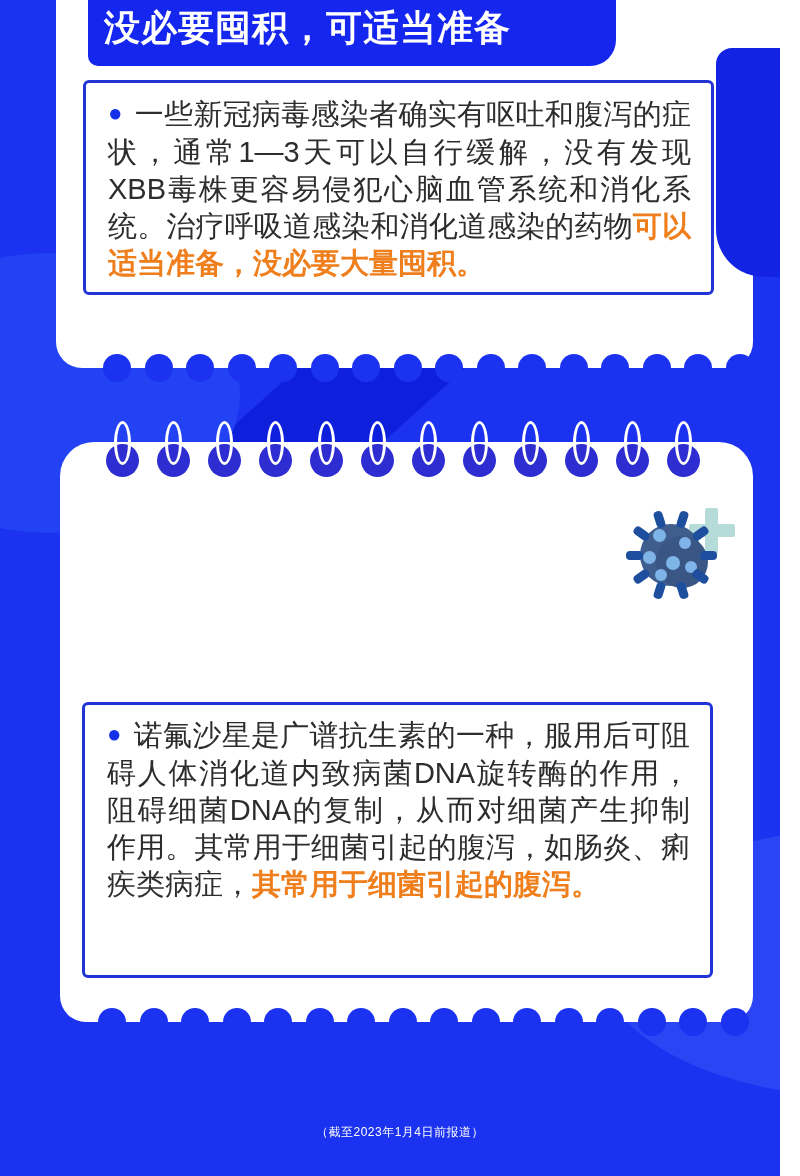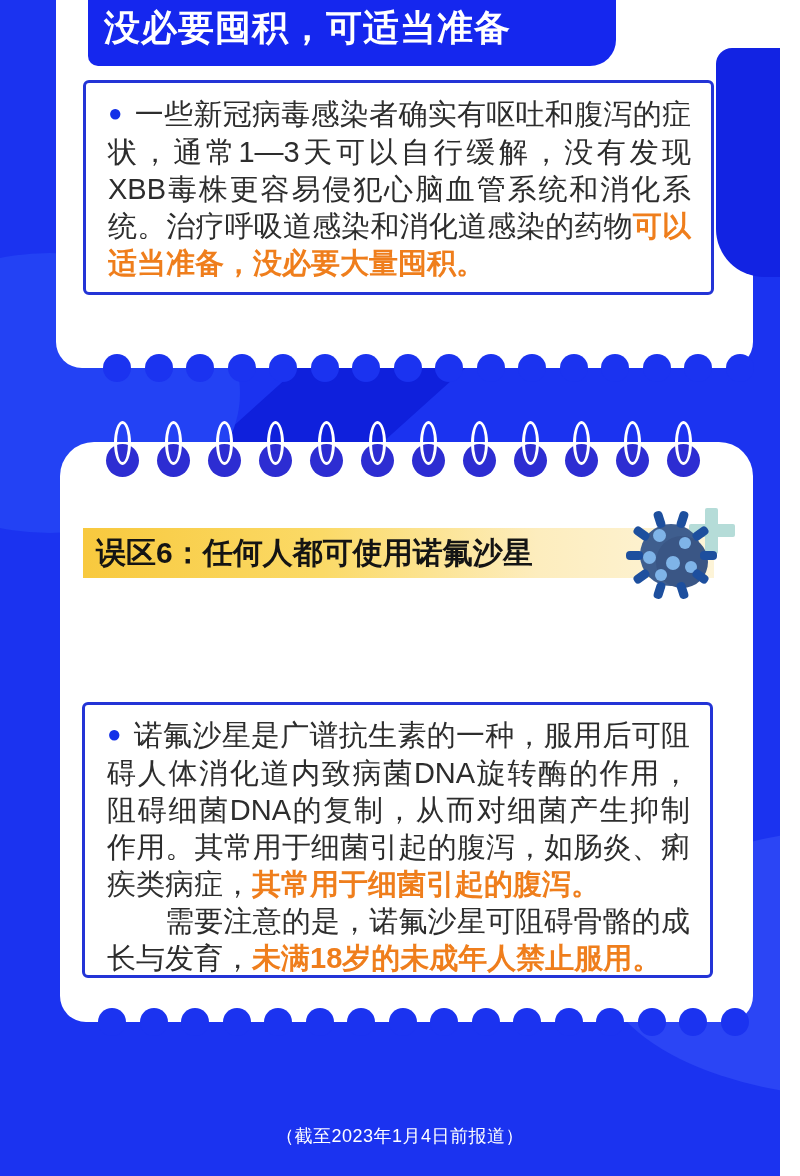--- a/index.html
+++ b/index.html
@@ -48,21 +48,21 @@
   #virus{position:absolute;left:580px;top:62px;width:118px;height:108px;}
   .plus-arm{position:absolute;background:var(--teal,#b5dcd8);border-radius:2px;}
   .virus-body{position:absolute;left:0;top:20px;width:62px;height:62px;border-radius:50%;background:#3f5e8e;}
   .virus-shade{position:absolute;left:16px;top:12px;width:52px;height:52px;border-radius:50%;background:#3a5685;}
   .virus-dot{position:absolute;border-radius:50%;background:#7fb4e8;}
   .spike{position:absolute;width:9px;height:17px;border-radius:4px;background:#1d4f9e;}
 
   
   .footer-line{position:absolute;left:0;width:800px;text-align:center;color:#ffffff;}
   #footer-source{top:1085px;font-size:20px;letter-spacing:0.5px;}
-  #footer-date{top:1124px;font-size:18px;letter-spacing:0.5px;}
+  #footer-date{top:1124px;font-size:12px;letter-spacing:0.5px;}
 </style>
 </head>
 <body>
 
 <div id="canvas">
 
   <div class="bg-band"></div>
   <div class="bg-blob-left"></div>
   <div class="bg-blob-bottom"></div>
 
@@ -94,23 +94,20 @@
       <div class="bump" style="left: 628px; top: 394px;"></div>
       <div class="bump" style="left: 669.5px; top: 394px;"></div>
     </div>
 
   <div id="prev-corner"></div>
   <div id="corner-block"></div>
 
   <div id="page2" class="page">
     <div class="binder"></div>
 
-    <div id="myth-bar">
-      <span class="label">误区6：任何人都可使用诺氟沙星</span>
-    </div>
 
     <div id="virus">
       <div class="plus-arm" style="left:65px;top:4px;width:13px;height:46px;"></div>
       <div class="plus-arm" style="left:49px;top:20px;width:46px;height:13px;"></div>
       <div class="virus-body">
         <div class="virus-shade" style="left:16px;top:12px;"></div>
       <div class="virus-dot" style="left: 12.5px; top: 4.5px; width: 13px; height: 13px;"></div>
           <div class="virus-dot" style="left: 39px; top: 13px; width: 12px; height: 12px;"></div>
           <div class="virus-dot" style="left: 2.5px; top: 26.5px; width: 13px; height: 13px;"></div>
           <div class="virus-dot" style="left: 26px; top: 32px; width: 14px; height: 14px;"></div>
@@ -125,21 +122,20 @@
         <div class="spike" style="left: -10.5px; top: 42.5px; transform: rotate(270deg);"></div>
         <div class="spike" style="left: -3.43363px; top: 20.7519px; transform: rotate(306deg);"></div>
         <div class="spike" style="left: 15.0664px; top: 7.31091px; transform: rotate(342deg);"></div>
         <div class="spike" style="left: 37.9336px; top: 7.31091px; transform: rotate(378deg);"></div>
         <div class="spike" style="left: 56.4336px; top: 20.7519px; transform: rotate(414deg);"></div>
       </div>
 
 
     <div id="card2" class="quote-card">
       <p><span class="bullet">●</span><span><span>诺氟沙星是广谱抗生素的一种，服用后可阻碍人体消化道内致病菌DNA旋转酶的作用，阻碍细菌DNA的复制，从而对细菌产生抑制作用。其常用于细菌引起的腹泻，如肠炎、痢疾类病症，</span><span class="hl">其常用于细菌引起的腹泻。</span></span></p>
-      <p class="indent"><span><span>需要注意的是，诺氟沙星可阻碍骨骼的成长与发育，</span><span class="hl">未满18岁的未成年人禁止服用。</span></span></p>
     </div>
 
     <div class="scallop"></div>
   <div class="bump" style="left: 38px; top: 566px;"></div>
       <div class="bump" style="left: 79.5px; top: 566px;"></div>
       <div class="bump" style="left: 121px; top: 566px;"></div>
       <div class="bump" style="left: 162.5px; top: 566px;"></div>
       <div class="bump" style="left: 204px; top: 566px;"></div>
       <div class="bump" style="left: 245.5px; top: 566px;"></div>
       <div class="bump" style="left: 287px; top: 566px;"></div>

